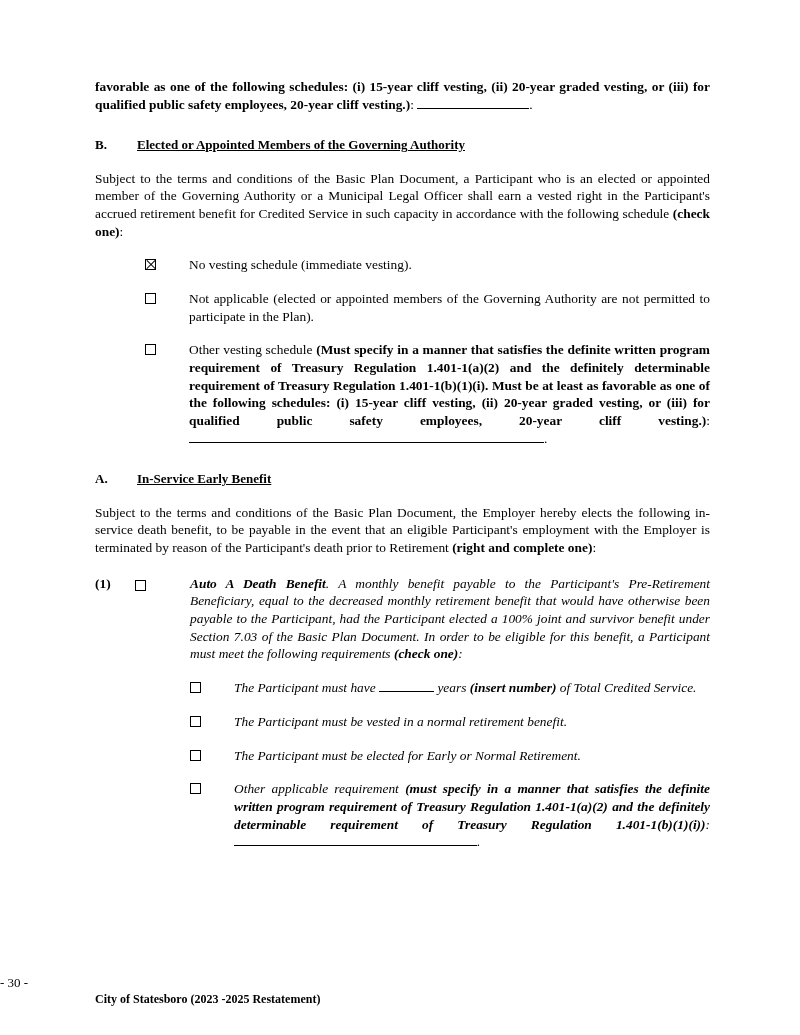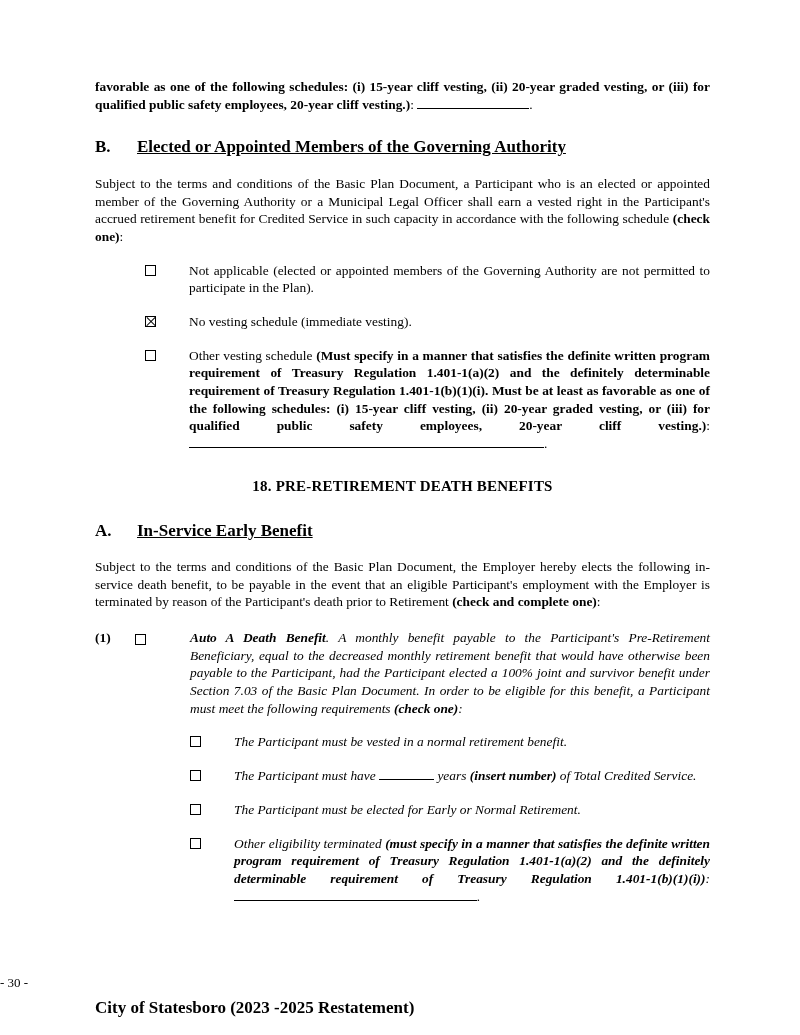--- a/index.html
+++ b/index.html
@@ -15,21 +15,21 @@
     line-height:1.32;
     overflow:hidden;
   }
   .content { padding:62px 90px 0 95px; }
   b { font-weight:bold; }
   .para { text-align:justify; margin-top:16px; }
   .para.bold { font-weight:bold; }
   .para.bold .regular { font-weight:normal; }
   .para.first { margin-top:0; }
 
-  .section-heading { margin-top:23px; font-size:17px; }
+  .section-heading { margin-top:23px; font-size:13px; }
   .sec-label { display:inline-block; width:42px; font-weight:bold; }
   .sec-title { font-weight:bold; text-decoration:underline; }
 
   .main-heading {
     margin-top:24px;
     text-align:center;
     font-size:15px;
     font-weight:bold;
     letter-spacing:0.2px;
   }
@@ -75,82 +75,81 @@
   .w360 { width:355px; }
   .w55  { width:55px; }
   .w245 { width:243px; }
 
   .page-number {
     position:absolute; bottom:60px; left:0;
     width:100%; text-align:left;
     font-size:13px;
   }
   .doc-footer {
-    position:absolute; bottom:32px; left:95px;
-    font-weight:bold; font-size:17px;
+    position:absolute; bottom:43px; left:95px;
+    font-weight:bold; font-size:12px;
   }
 </style>
 </head>
 <body>
 
 <div class="page">
   <div class="content">
 
     <p class="para bold first"><span>favorable as one of the following schedules: (i) 15-year cliff vesting, (ii) 20-year graded vesting, or (iii) for qualified public safety employees, 20-year cliff vesting.)</span><span class="regular">: </span><span class="blank w110"></span><span class="regular">.</span></p>
 
     <h3 class="section-heading"><span class="sec-label">B.</span><span class="sec-title">Elected or Appointed Members of the Governing Authority</span></h3>
 
     <p class="para"><span>Subject to the terms and conditions of the Basic Plan Document, a Participant who is an elected or appointed member of the Governing Authority or a Municipal Legal Officer shall earn a vested right in the Participant's accrued retirement benefit for Credited Service in such capacity in accordance with the following schedule </span><b>(check one)</b><span>:</span></p>
 
     <div class="opt-row">
-      <span class="checkbox"></span>
-      <span class="opt-text">Not applicable (elected or appointed members of the Governing Authority are not permitted to participate in the Plan).</span>
+      <span class="checkbox checked"></span>
+      <span class="opt-text">No vesting schedule (immediate vesting).</span>
     </div>
 
     <div class="opt-row">
-      <span class="checkbox checked"></span>
-      <span class="opt-text">No vesting schedule (immediate vesting).</span>
+      <span class="checkbox"></span>
+      <span class="opt-text">Not applicable (elected or appointed members of the Governing Authority are not permitted to participate in the Plan).</span>
     </div>
 
     <div class="opt-row">
       <span class="checkbox"></span>
       <span class="opt-text"><span>Other vesting schedule </span><b>(Must specify in a manner that satisfies the definite written program requirement of Treasury Regulation 1.401-1(a)(2) and the definitely determinable requirement of Treasury Regulation 1.401-1(b)(1)(i). Must be at least as favorable as one of the following schedules: (i) 15-year cliff vesting, (ii) 20-year graded vesting, or (iii) for qualified public safety employees, 20-year cliff vesting.)</b><span>: </span><span class="blank w360"></span><span>.</span></span>
     </div>
 
-    <h2 class="main-heading">18.  PRE-RETIREMENT DEATH BENEFITS</h2>
 
     <h3 class="section-heading"><span class="sec-label">A.</span><span class="sec-title">In-Service Early Benefit</span></h3>
 
-    <p class="para"><span>Subject to the terms and conditions of the Basic Plan Document, the Employer hereby elects the following in-service death benefit, to be payable in the event that an eligible Participant's employment with the Employer is terminated by reason of the Participant's death prior to Retirement </span><b>(check and complete one)</b><span>:</span></p>
+    <p class="para"><span>Subject to the terms and conditions of the Basic Plan Document, the Employer hereby elects the following in-service death benefit, to be payable in the event that an eligible Participant's employment with the Employer is terminated by reason of the Participant's death prior to Retirement </span><b>(right and complete one)</b><span>:</span></p>
 
     <div class="item-row">
       <span class="item-num">(1)</span>
       <span class="item-check"><span class="checkbox"></span></span>
       <div class="item-body">
 
         <p class="para first"><b>Auto A Death Benefit</b><span>. A monthly benefit payable to the Participant's Pre-Retirement Beneficiary, equal to the decreased monthly retirement benefit that would have otherwise been payable to the Participant, had the Participant elected a 100% joint and survivor benefit under Section 7.03 of the Basic Plan Document. In order to be eligible for this benefit, a Participant must meet the following requirements </span><b>(check one)</b><span>:</span></p>
 
         <div class="sub-row">
           <span class="checkbox"></span>
-          <span class="sub-text">The Participant must be vested in a normal retirement benefit.</span>
+          <span class="sub-text"><span>The Participant must have </span><span class="blank w55"></span><span> years </span><b>(insert number)</b><span> of Total Credited Service.</span></span>
         </div>
 
         <div class="sub-row">
           <span class="checkbox"></span>
-          <span class="sub-text"><span>The Participant must have </span><span class="blank w55"></span><span> years </span><b>(insert number)</b><span> of Total Credited Service.</span></span>
+          <span class="sub-text">The Participant must be vested in a normal retirement benefit.</span>
         </div>
 
         <div class="sub-row">
           <span class="checkbox"></span>
           <span class="sub-text">The Participant must be elected for Early or Normal Retirement.</span>
         </div>
 
         <div class="sub-row">
           <span class="checkbox"></span>
-          <span class="sub-text"><span>Other eligibility terminated </span><b>(must specify in a manner that satisfies the definite written program requirement of Treasury Regulation 1.401-1(a)(2) and the definitely determinable requirement of Treasury Regulation 1.401-1(b)(1)(i))</b><span>: </span><span class="blank w245"></span><span>.</span></span>
+          <span class="sub-text"><span>Other applicable requirement </span><b>(must specify in a manner that satisfies the definite written program requirement of Treasury Regulation 1.401-1(a)(2) and the definitely determinable requirement of Treasury Regulation 1.401-1(b)(1)(i))</b><span>: </span><span class="blank w245"></span><span>.</span></span>
         </div>
 
       </div>
     </div>
 
   </div>
 
   <div class="page-number">- 30 -</div>
   <div class="doc-footer">City of Statesboro (2023 -2025 Restatement)</div>
 </div>

